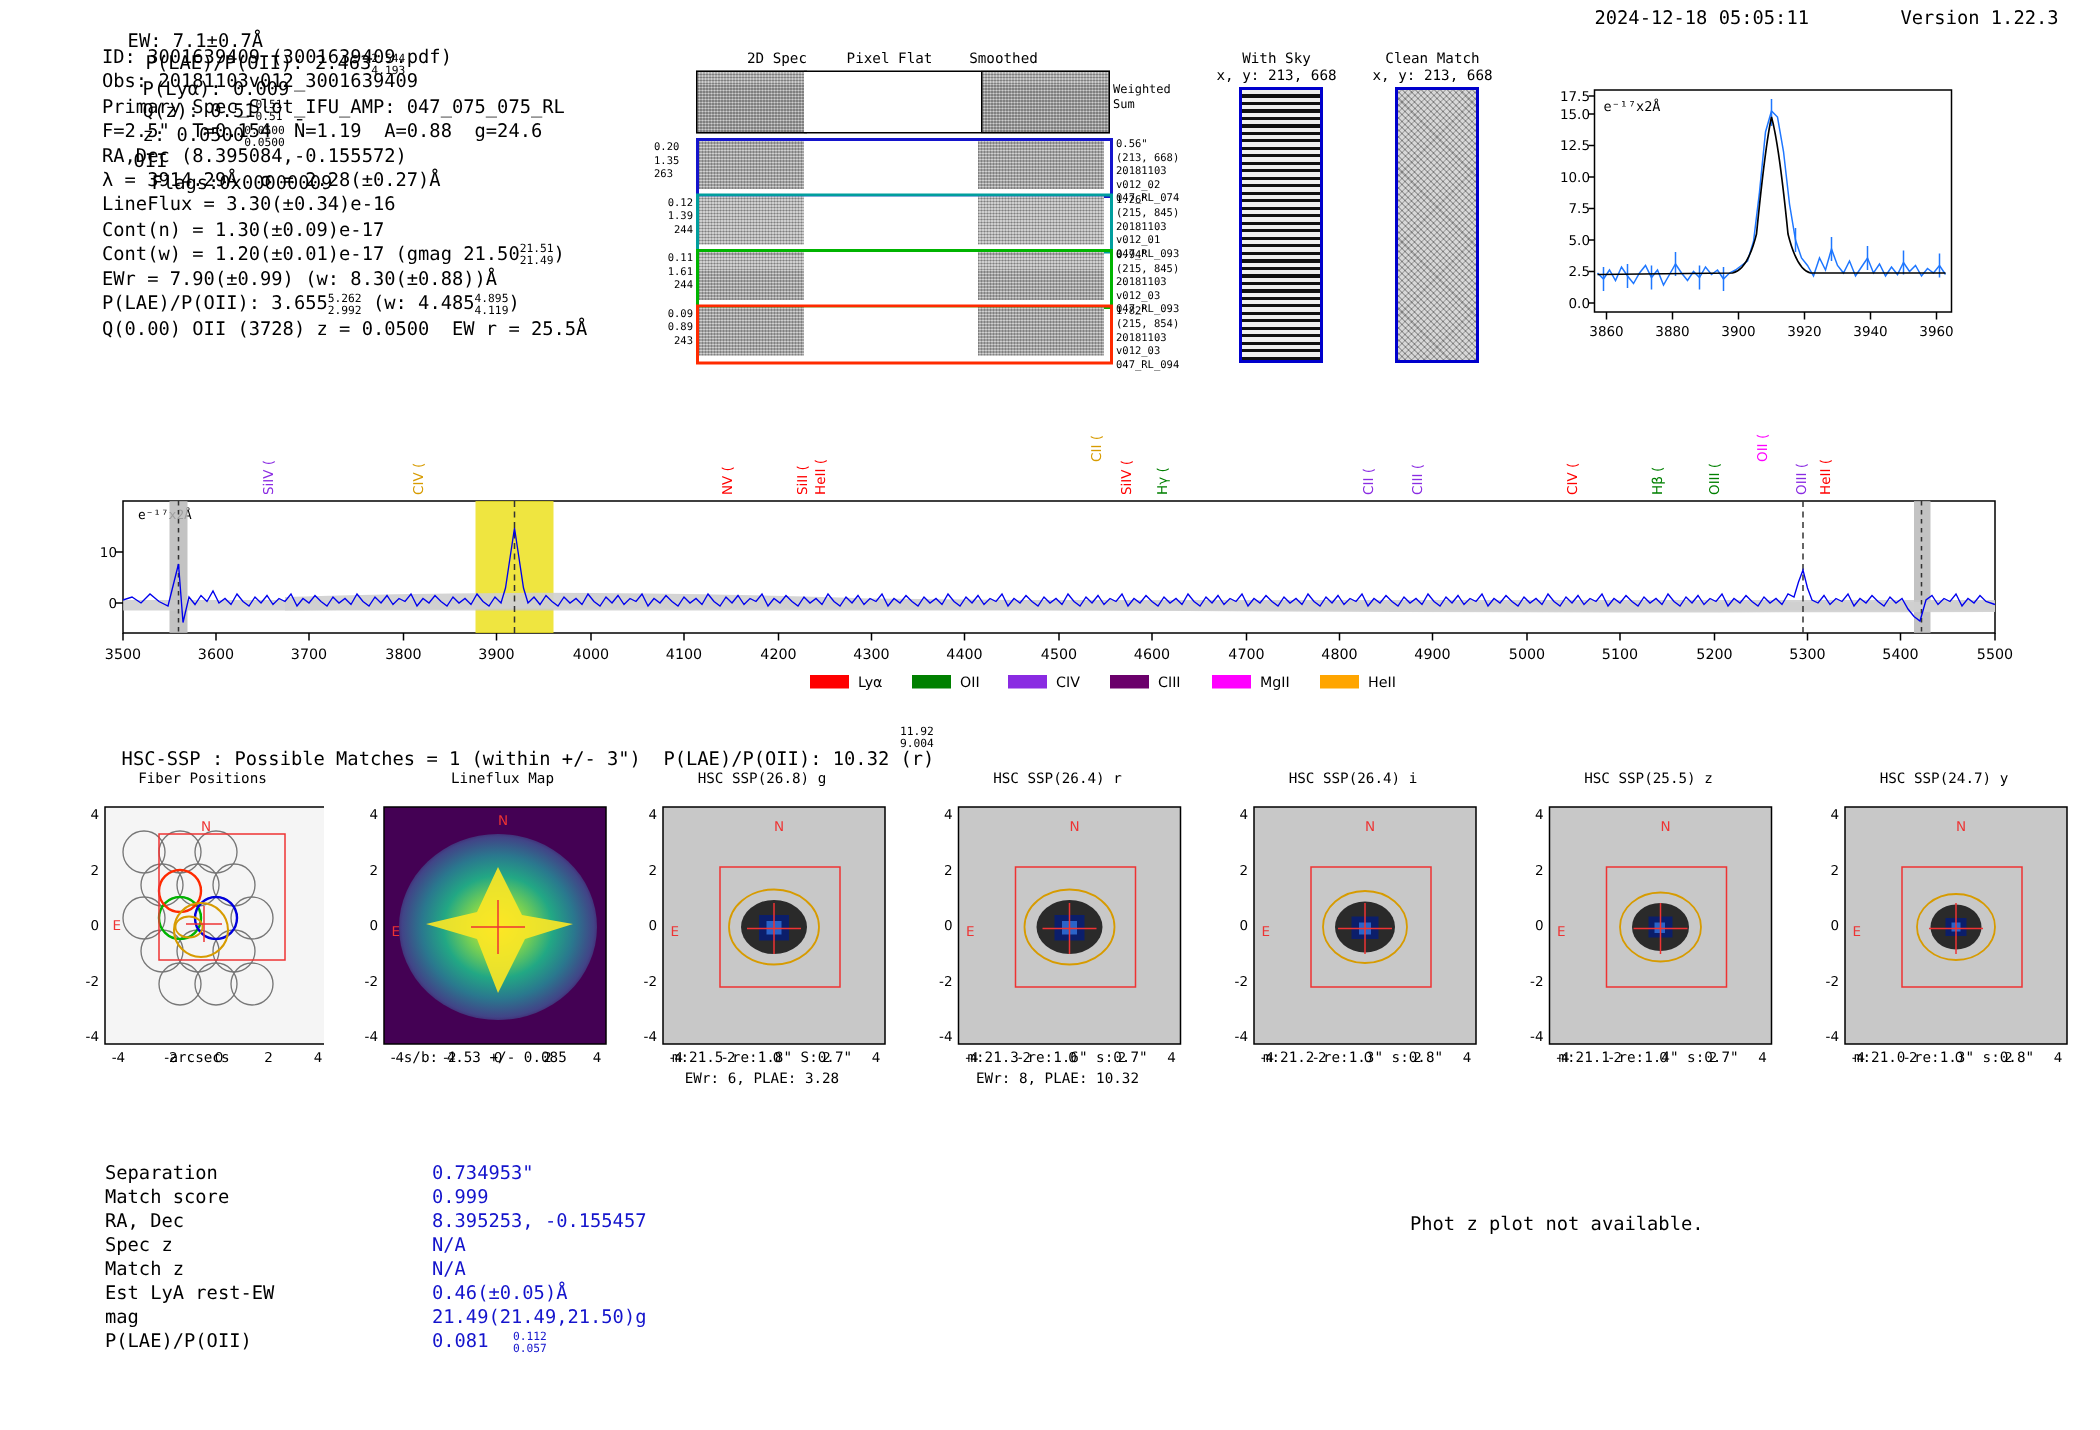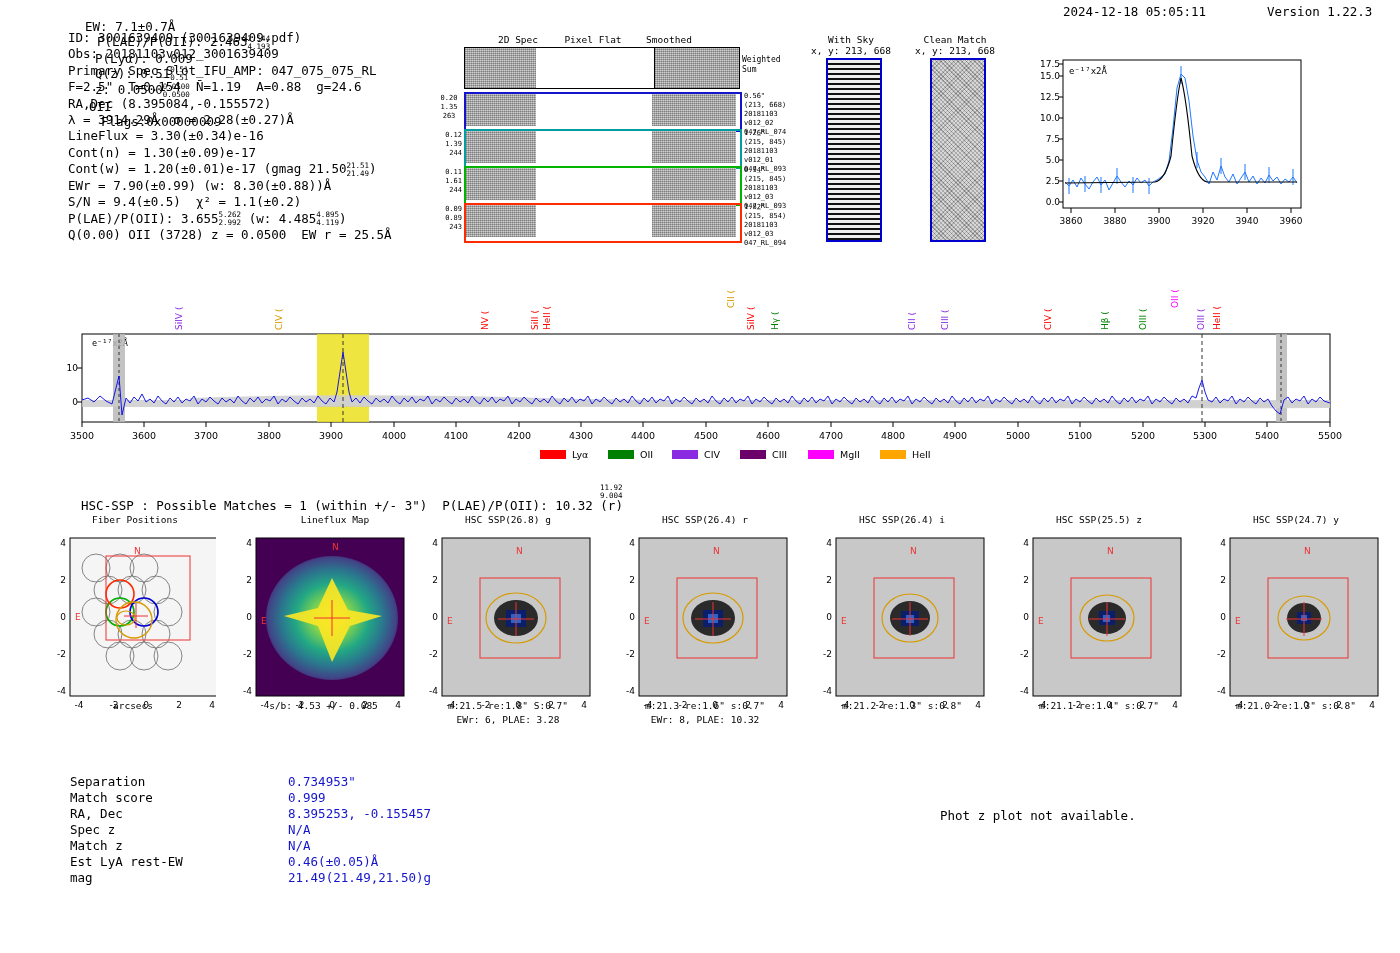--- a/index.html
+++ b/index.html
@@ -43,21 +43,20 @@
   <div class="infoline">ID: 3001639409 (3001639409.pdf)</div>
   <div class="infoline">Obs: 20181103v012_3001639409</div>
   <div class="infoline">Primary Spec_Slot_IFU_AMP: 047_075_075_RL</div>
   <div class="infoline">F=2.5"  T=0.154  N̄=1.19  A=0.88  g=24.6</div>
   <div class="infoline">RA,Dec (8.395084,-0.155572)</div>
   <div class="infoline">λ = 3914.29Å  σ = 2.28(±0.27)Å</div>
   <div class="infoline">LineFlux = 3.30(±0.34)e-16</div>
   <div class="infoline">Cont(n) = 1.30(±0.09)e-17</div>
   <div class="infoline"><span>Cont(w) = 1.20(±0.01)e-17 (gmag 21.50</span><span class="frac"><span>21.51</span><br><span>21.49</span></span>)</div>
   <div class="infoline">EWr = 7.90(±0.99) (w: 8.30(±0.88))Å</div>
-  <div class="infoline">S/N = 9.4(±0.5)  χ² = 1.1(±0.2)</div>
   <div class="infoline"><span>P(LAE)/P(OII): 3.655</span><span class="frac"><span>5.262</span><br><span>2.992</span></span> <span>(w: 4.485</span><span class="frac"><span>4.895</span><br><span>4.119</span></span>)</div>
   <div class="infoline">Q(0.00) OII (3728) z = 0.0500  EW r = 25.5Å</div>
 </div>
 
 <div class="abs" style="left:462px;top:34px;width:290px;">
   <div class="caption abs" style="left:26px;top:0px;width:60px;">2D Spec</div>
   <div class="caption abs" style="left:96px;top:0px;width:70px;">Pixel Flat</div>
   <div class="caption abs" style="left:170px;top:0px;width:74px;">Smoothed</div>
 </div>
 
@@ -66,21 +65,21 @@
 <div class="abs panelbox noise" style="left:654px;top:47px;width:84px;height:40px;"></div>
 <div class="abs tiny" style="left:742px;top:55px;width:40px;"><span style="font-size:8px;">Weighted<br>Sum</span></div>
 
 <div class="abs" style="left:464px;top:92px;width:320px;height:150px;">
 
   <div class="abs" style="left:0;top:0;width:274px;height:36px;border:2px solid #1414cc;">
     <div class="abs noise" style="left:0;top:0;width:70px;height:32px;"></div>
     <div class="abs" style="left:70px;top:0;width:116px;height:32px;background:#fff;"></div>
     <div class="abs noise" style="left:186px;top:0;width:84px;height:32px;"></div>
   </div>
-  <div class="abs tiny" style="left:-28px;top:2px;text-align:center;width:26px;">
+  <div class="abs tiny" style="left:-28px;top:2px;text-align:left;width:26px;">
     <div>0.20</div>
     <div>1.35</div>
     <div>263</div>
   </div>
   <div class="abs tiny" style="left:280px;top:0px;">
     <div>0.56"</div>
     <div>(213, 668)</div>
     <div>20181103</div>
     <div>v012_02</div>
     <div>047_RL_074</div>
@@ -630,15 +629,22 @@
     <span class="abs bluetxt" style="left:218px;font-size:12.5px;">N/A</span>
   </div>
   <div style="position:relative;height:16px;">
     <span class="abs" style="left:0;font-size:12.5px;">Est LyA rest-EW</span>
     <span class="abs bluetxt" style="left:218px;font-size:12.5px;">0.46(±0.05)Å</span>
   </div>
   <div style="position:relative;height:16px;">
     <span class="abs" style="left:0;font-size:12.5px;">mag</span>
     <span class="abs bluetxt" style="left:218px;font-size:12.5px;">21.49(21.49,21.50)g</span>
   </div>
+  <div style="position:relative;height:16px;">
+    <span class="abs" style="left:0;font-size:12.5px;">P(LAE)/P(OII)</span>
+    <span class="abs bluetxt" style="left:218px;font-size:12.5px;">0.081</span>
+    <span class="abs bluetxt" style="left:272px;top:-2px;">
+      <span class="frac"><span>0.112</span><br><span>0.057</span></span>
+    </span>
+  </div>
 </div>
 
 <div class="abs" style="left:940px;top:808px;font-size:12.5px;">Phot z plot not available.</div>
 
 </body></html>

